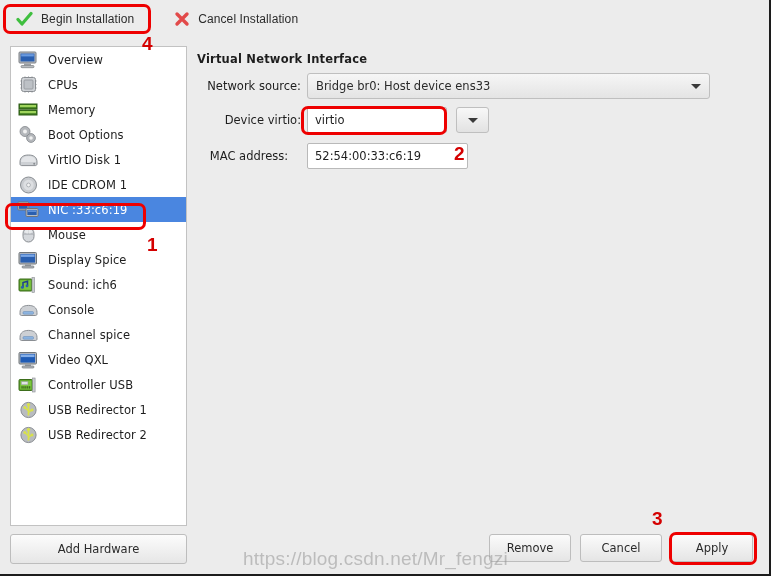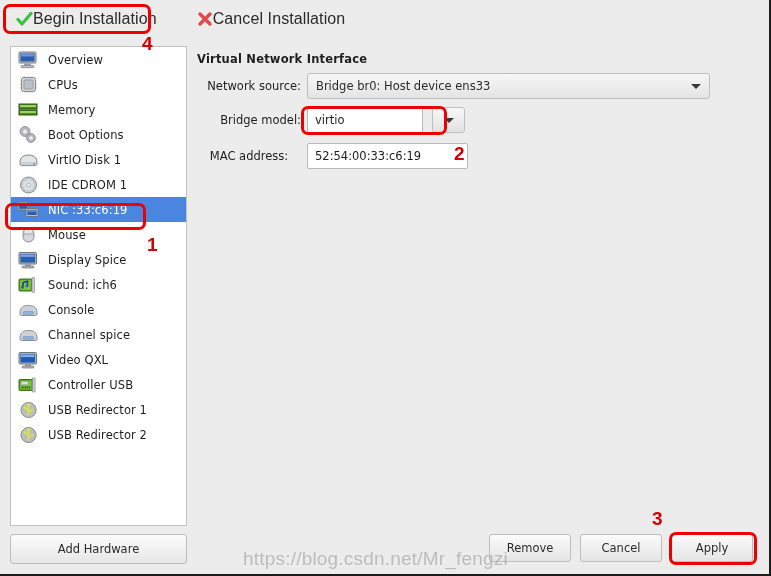--- a/index.html
+++ b/index.html
@@ -30,26 +30,26 @@
     width: 769px; height: 38px;
     background: #ececec;
     display: flex;
     align-items: center;
     padding-left: 8px;
     box-sizing: border-box;
   }
   .tbtn {
     display: flex;
     align-items: center;
-    gap: 0;
+    gap: 8px;
     height: 26px;
     padding: 0 8px;
     background: transparent;
     border: none;
-    font-size: 16px;
+    font-size: 12px;
     color: #2b2b2b;
     cursor: pointer;
     white-space: nowrap;
   }
   .tbtn-label { letter-spacing: .1px; }
 
   .ico-check svg, .ico-x svg { display: block; }
 
   
   .list-frame {
@@ -436,22 +436,22 @@
 
   <div class="frow" style="left:197px; top:73px; width:513px;">
     <div class="flabel" style="width:104px;">Network source:</div>
     <div class="combo" style="margin-left:6px; width:403px;gap:14px;">
       <span class="combo-text">Bridge br0: Host device ens33</span>
       <span class="arrow-dn"></span>
     </div>
   </div>
 
   <div class="frow" style="left:197px; top:107px;">
-    <div class="flabel" style="width:104px;">Bridge model:</div>
-    <input class="txtinput" style="margin-left: 6px; width: 116px;" value="virtio">
+    <div class="flabel" style="width:104px;">Device virtio:</div>
+    <input class="txtinput" style="margin-left: 6px; width: 140px;" value="virtio">
     <div class="dropbtn" style="margin-left:9px;">
       <span class="arrow-dn" style="margin-left:0;"></span>
     </div>
   </div>
 
   <div class="frow" style="left:197px; top:143px;">
     <div class="flabel" style="width:104px;text-align:center;">MAC address:</div>
     <input class="txtinput" style="margin-left: 6px; width: 161px;" value="52:54:00:33:c6:19">
   </div>
 

